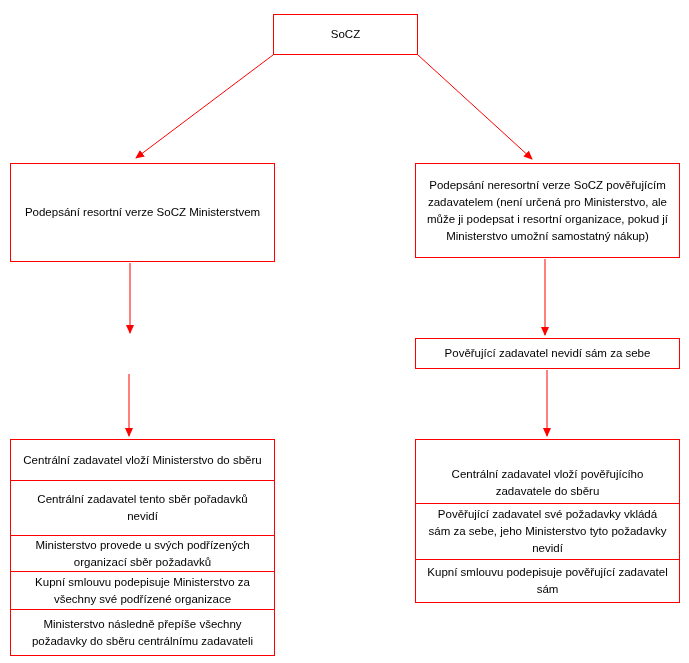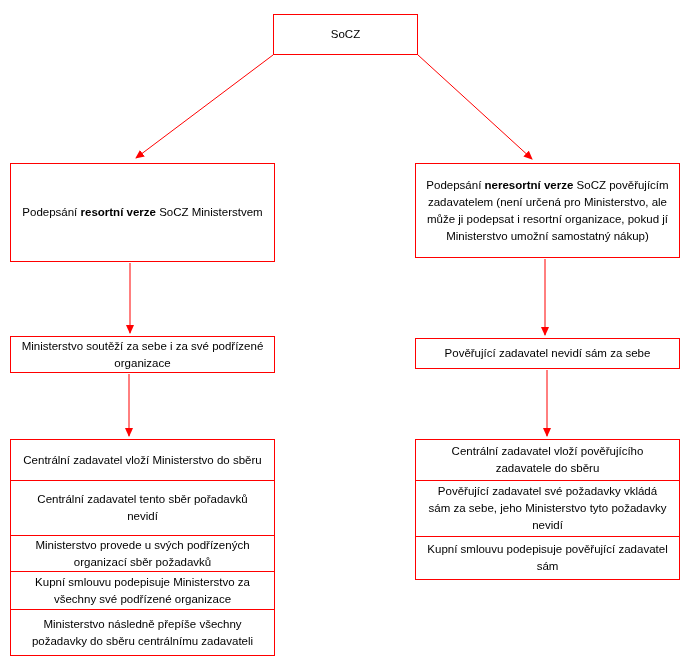--- a/index.html
+++ b/index.html
@@ -60,24 +60,24 @@
     font-size: 11.5px;
     line-height: 17px;
     padding: 0 10px;
   }
   .stack .row + .row { border-top: 1px solid #ff0000; }
   .stack-left  .row:nth-child(1) { height: 40px; }
   .stack-left  .row:nth-child(2) { height: 55px; }
   .stack-left  .row:nth-child(3) { height: 36px; }
   .stack-left  .row:nth-child(4) { height: 38px; }
   .stack-left  .row:nth-child(5) { height: 46px; }
-  .stack-right .row:nth-child(1) { height: 40px; }
+  .stack-right .row:nth-child(1) { height: 40px; margin-top: 23px; }
   .stack-right .row:nth-child(2) { height: 56px; }
   .stack-right .row:nth-child(3) { height: 43px; }
-  b { font-weight: bold; }
+  b { font-weight: normal; }
 </style>
 </head>
 <body>
 
 <div class="canvas">
 
   <svg class="arrows-layer" viewBox="0 0 689 663" xmlns="http://www.w3.org/2000/svg">
     <defs>
       <marker id="arrowhead" markerWidth="9" markerHeight="8" refX="8" refY="4" orient="auto" markerUnits="userSpaceOnUse">
         <path d="M0,0 L9,4 L0,8 Z" fill="#ff0000"></path>
@@ -96,23 +96,20 @@
   </div>
 
   <div class="box signing-left">
     <span class="txt"><span>Podepsání </span><b>resortní verze</b><span> SoCZ Ministerstvem</span></span>
   </div>
 
   <div class="box signing-right">
     <span class="txt"><span>Podepsání </span><b>neresortní verze</b><span> SoCZ pověřujícím zadavatelem (není určená pro Ministerstvo, ale může ji podepsat i resortní organizace, pokud jí  Ministerstvo umožní samostatný nákup)</span></span>
   </div>
 
-  <div class="box comp-left">
-    <span class="txt">Ministerstvo soutěží za sebe i za své podřízené organizace</span>
-  </div>
 
   <div class="box comp-right">
     <span class="txt">Pověřující zadavatel nevidí sám za sebe</span>
   </div>
 
   <div class="stack stack-left">
     <div class="row">Centrální zadavatel vloží Ministerstvo do sběru</div>
     <div class="row">Centrální zadavatel  tento sběr  pořadavků nevidí</div>
     <div class="row">Ministerstvo provede u svých podřízených organizací sběr požadavků</div>
     <div class="row">Kupní smlouvu podepisuje Ministerstvo za všechny své podřízené organizace</div>

